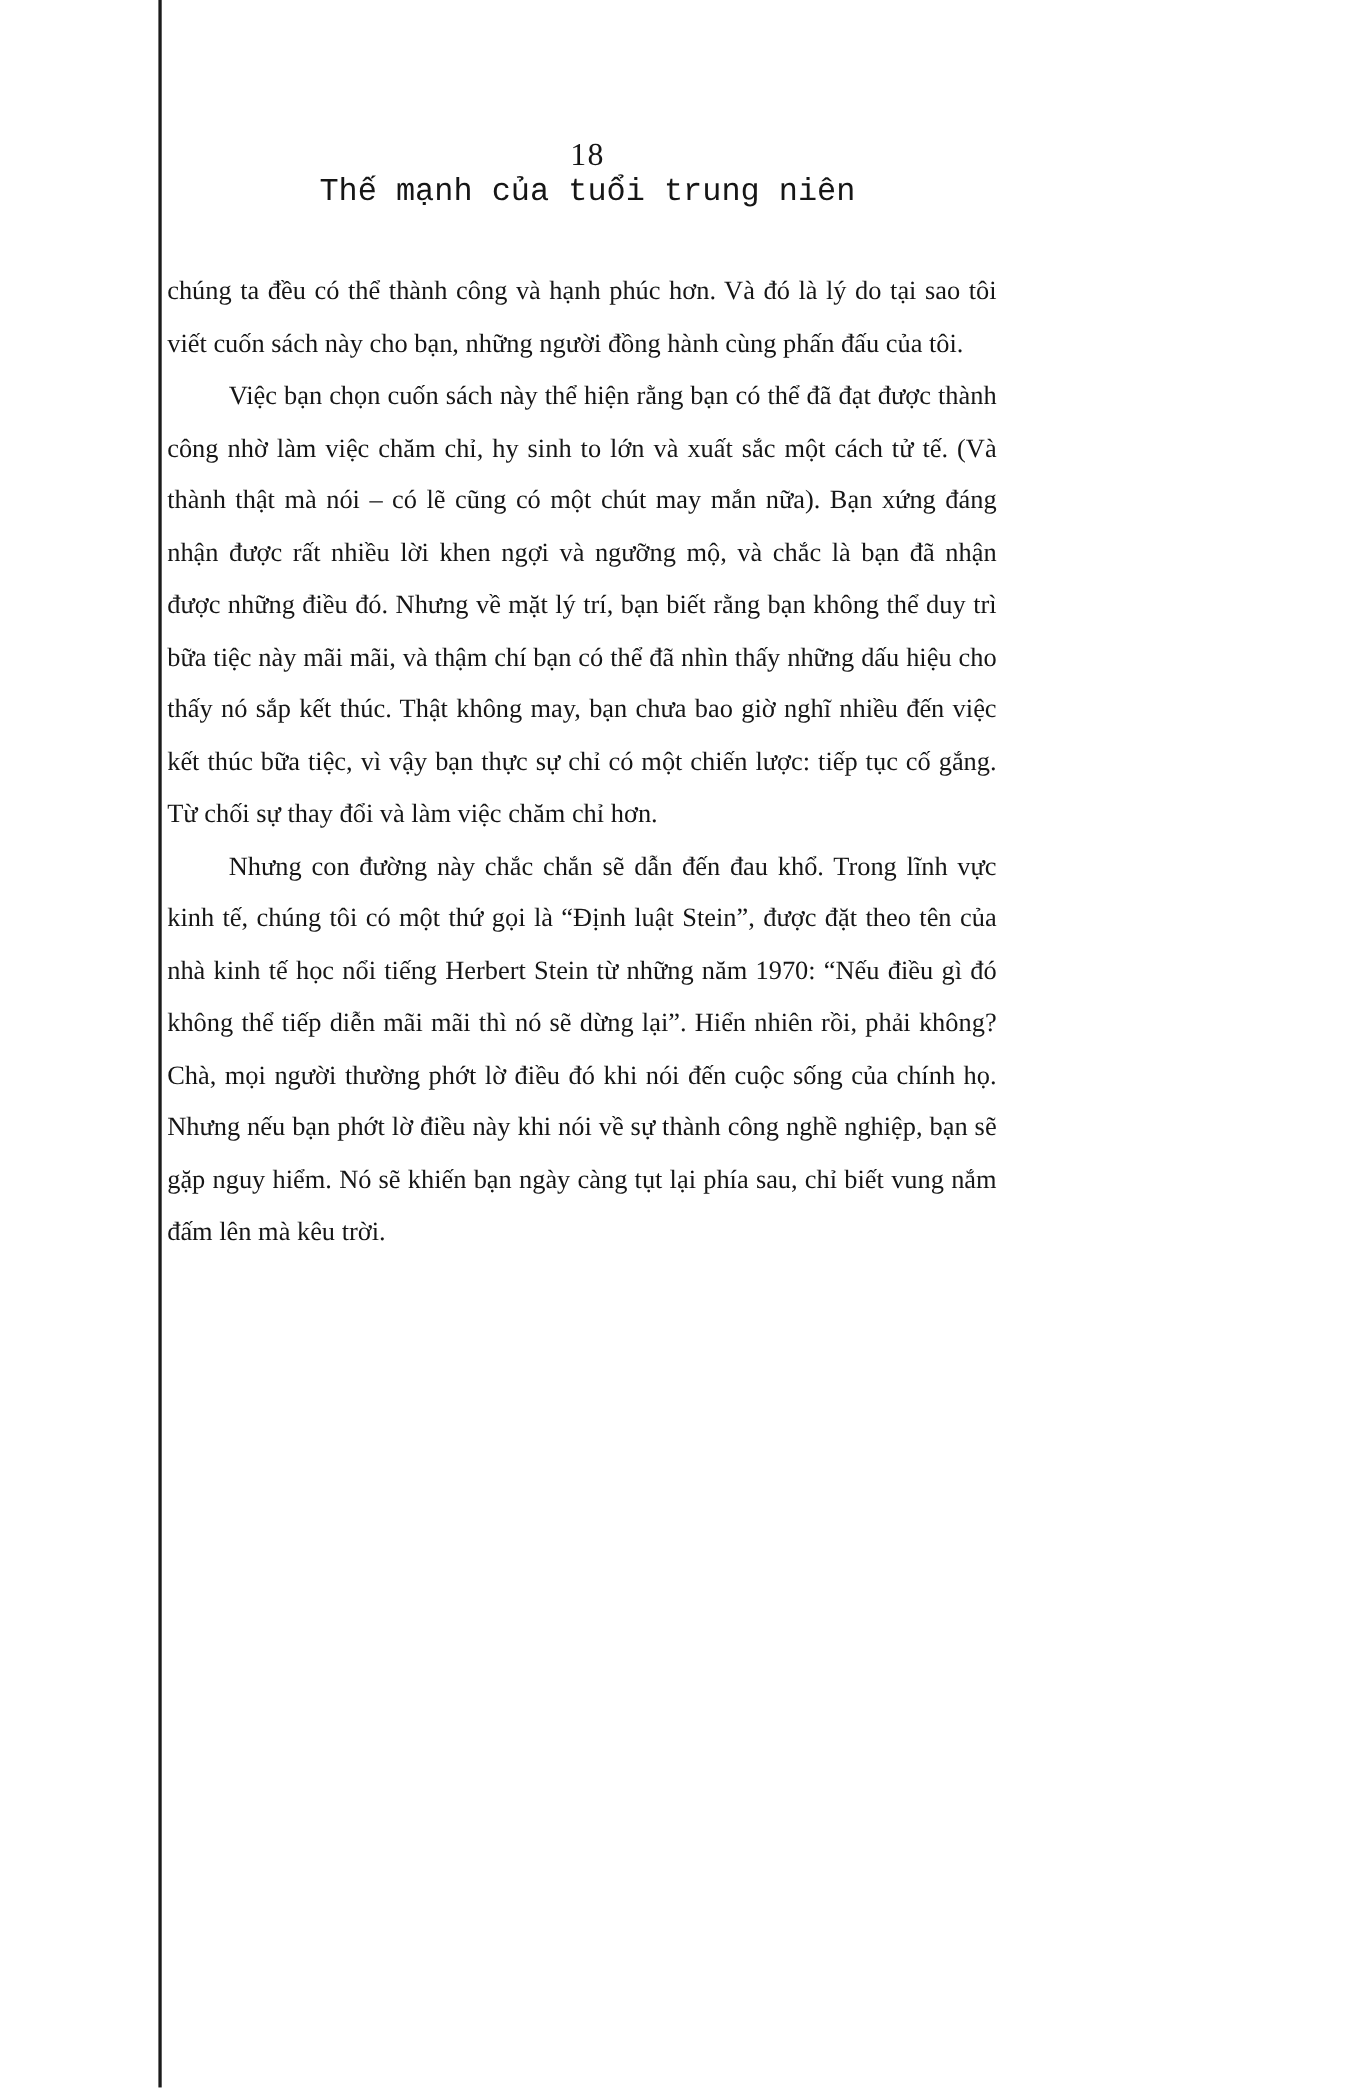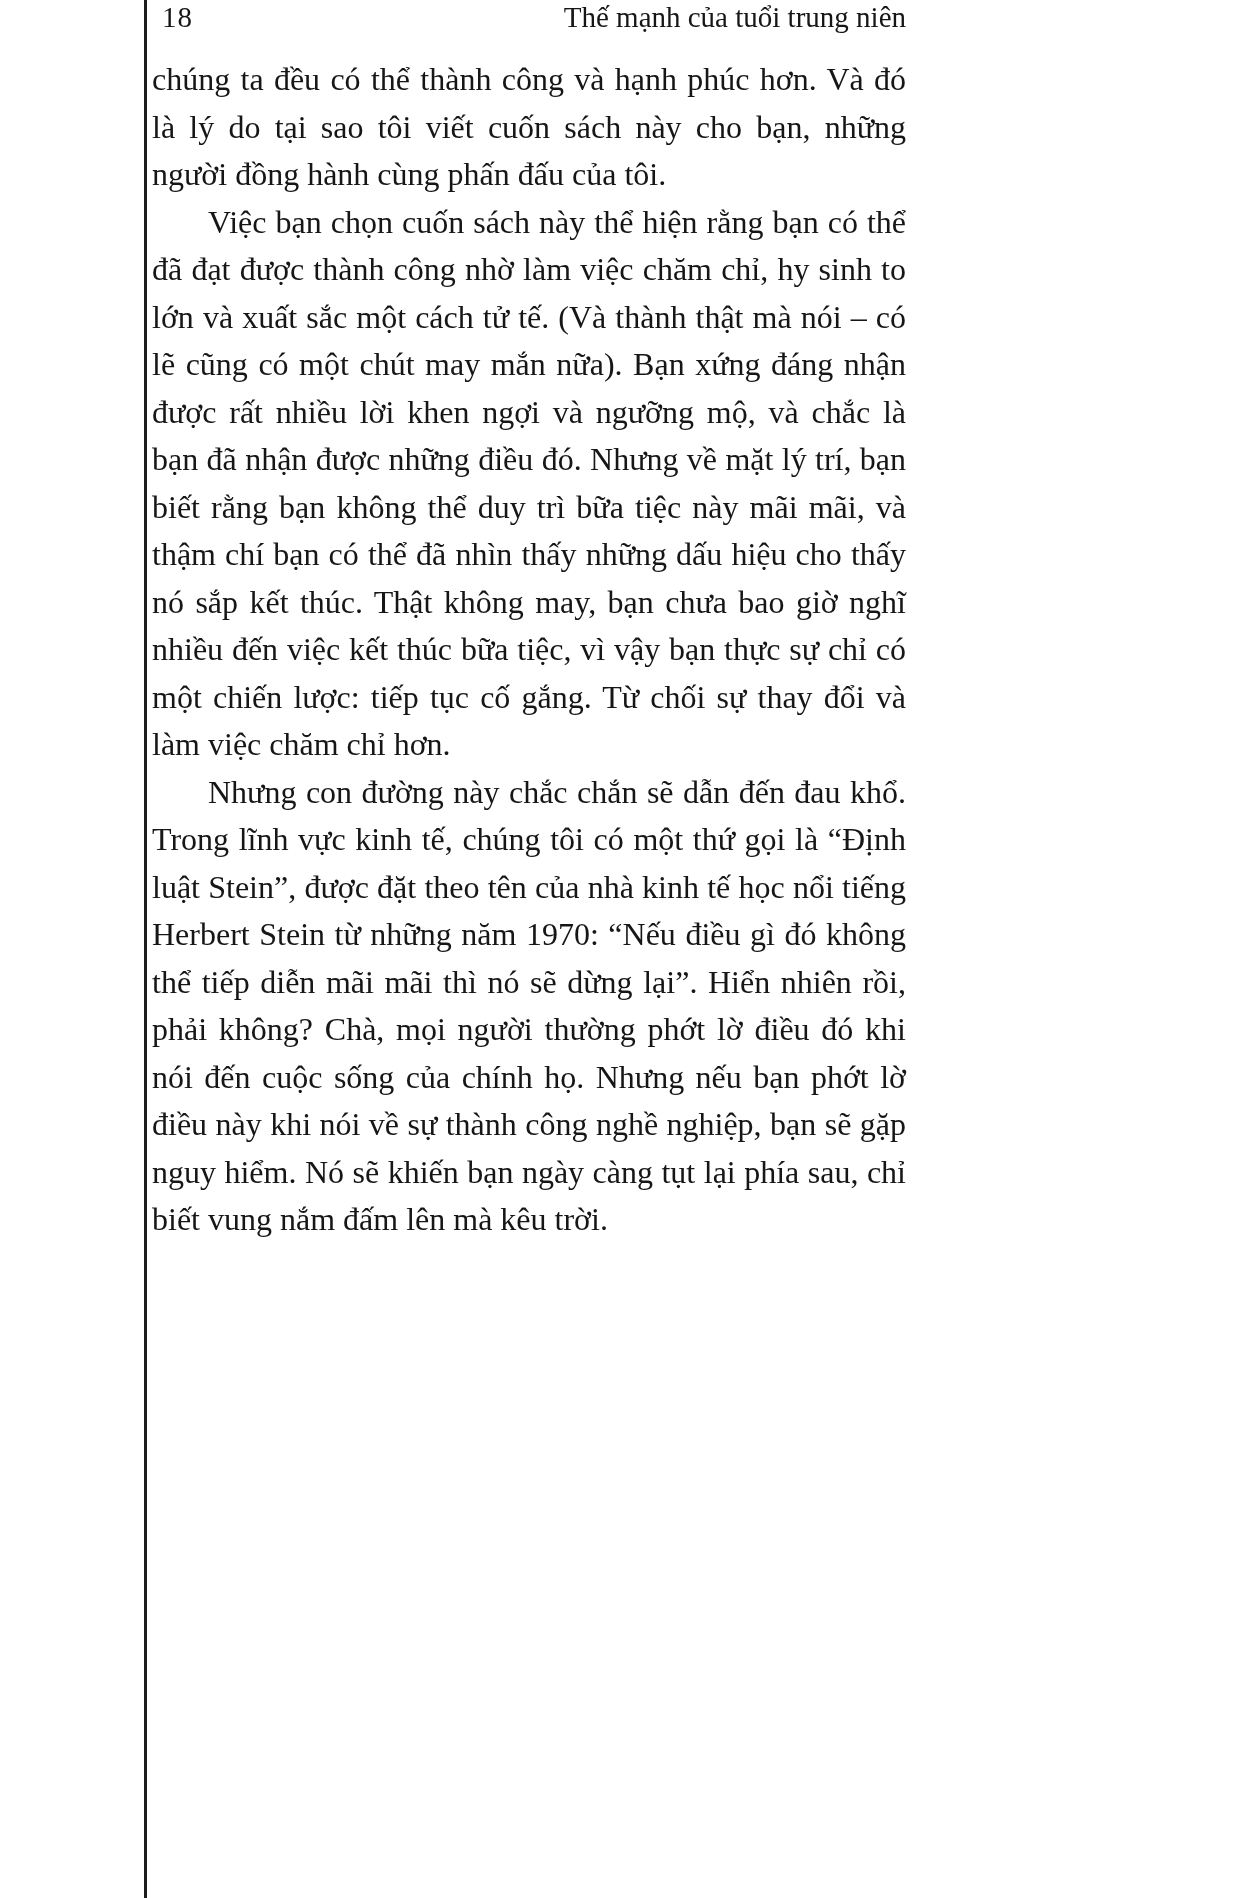--- a/index.html
+++ b/index.html
@@ -24,36 +24,39 @@
     height: 1898px;
     background: #1c1c1c;
   }
   .content {
     position: absolute;
     left: 152px;
     top: 0;
     width: 754px;
   }
   .running-header {
+    margin-top: 124px;
     display: flex;
     justify-content: space-between;
-    align-items: flex-end;
+    align-items: center;
     font-size: 29px;
     line-height: 34px;
     padding-left: 10px;
+    flex-direction: column;
   }
   .running-header .page-number {
     letter-spacing: 1px;
   }
   .running-header .title {
     text-align: right;
+    font-family: Liberation Mono, monospace;
   }
   .body-text {
-    margin-top: 22px;
-    font-size: 32px;
+    margin-top: 50px;
+    font-size: 24px;
     line-height: 47.5px;
     text-align: justify;
   }
   .body-text p {
     margin: 0;
     padding: 0;
   }
   .body-text p.indent {
     text-indent: 56px;
   }

